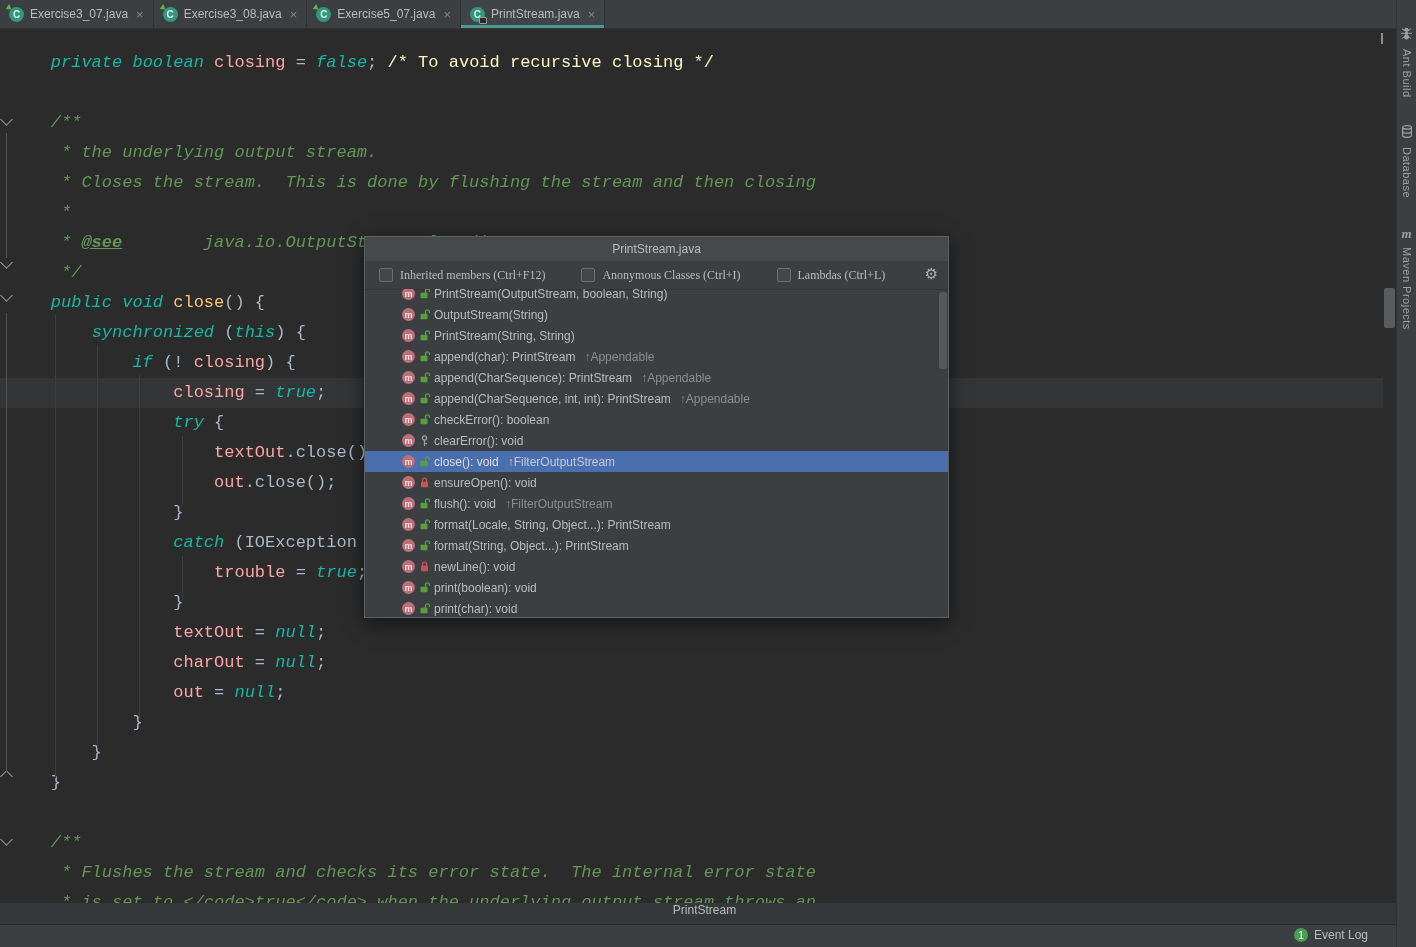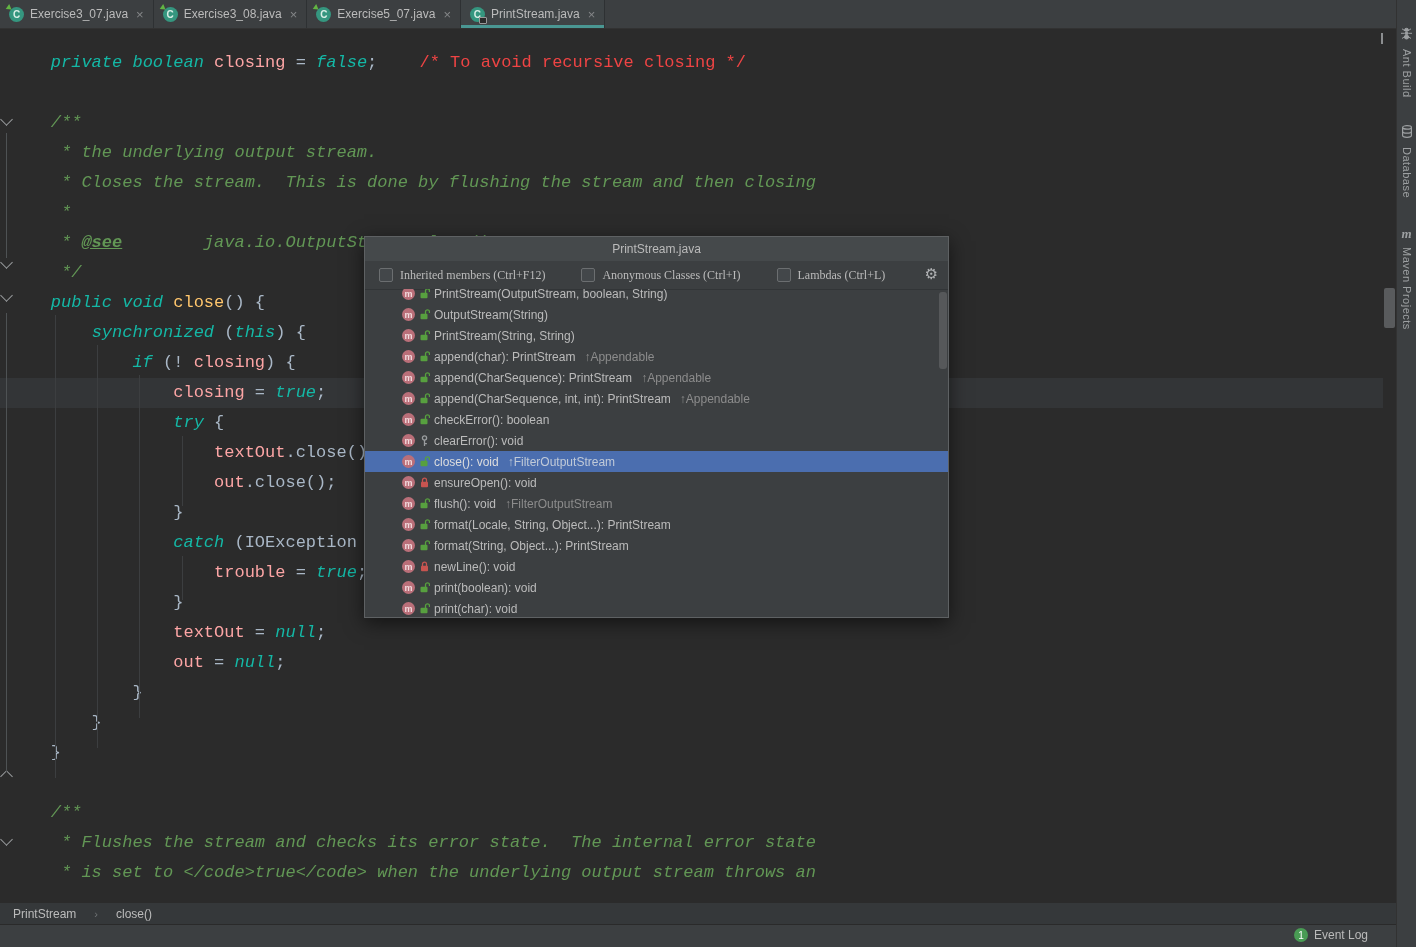--- a/index.html
+++ b/index.html
@@ -24,21 +24,21 @@
   
   #editor{position:absolute;left:0;top:29px;width:1383px;height:874px;background:#2B2B2B;overflow:hidden;}
   #code{position:absolute;left:0;top:19px;width:100%;}
   .cl{height:30px;line-height:30px;white-space:pre;font-family:"Liberation Mono",monospace;
     font-size:17px;color:#A9B7C6;padding-left:10px;}
   .cl.hl{background:#333537;}
   .kw{color:#14b8a6;font-style:italic;}
   .fld{color:#fca5a5;}
   .mth{color:#FFC66D;}
   .pln{color:#A9B7C6;}
-  .cmt{color:#ef4444;margin-left:32px;}
+  .cmt{color:#fef9c3;}
   .doc{color:#629755;font-style:italic;}
   .doctag{color:#629755;font-style:italic;font-weight:bold;text-decoration:underline;}
   .guide{position:absolute;width:1px;background:#3C3E40;}
   .gutter-line{position:absolute;width:1px;background:#4E5254;left:6px;}
   .fold{position:absolute;left:2px;width:8px;height:8px;border-right:1.6px solid #9A9D9F;
     border-bottom:1.6px solid #9A9D9F;}
   .fold.down{transform:rotate(45deg);}
   .fold.up{transform:rotate(-135deg);}
   #dbl-bar{position:absolute;left:1381px;top:33px;width:10px;height:11px;display:flex;gap:2px;}
   #dbl-bar span{width:3px;height:11px;background:#8C8E90;display:block;}
@@ -63,21 +63,21 @@
   .row.sel{background:#4B6EAF;color:#DDDDDD;}
   .m-badge{width:13px;height:13px;border-radius:50%;background:#BA6F79;color:#F2DCDF;
     font-size:9px;font-weight:bold;display:flex;align-items:center;justify-content:center;flex:0 0 13px;}
   .vis{width:11px;display:flex;justify-content:center;flex:0 0 11px;}
   .row .sup{color:#8C8C8C;margin-left:5px;}
   .row.sel .sup{color:#C0CAD8;}
   #popup-scroll-thumb{position:absolute;right:1px;top:55px;width:8px;height:77px;background:#5A5D5F;border-radius:3px;opacity:.85;}
 
   
   #breadcrumb{position:absolute;left:0;top:903px;width:1396px;height:21px;background:#35383A;
-    display:flex;align-items:center;padding-left:13px;gap:18px;font-size:12px;color:#BBBBBB;box-sizing:border-box;}
+    display:flex;align-items:center;padding-left:13px;gap:6px;font-size:12px;color:#BBBBBB;box-sizing:border-box;flex-direction:column;}
   #breadcrumb .sep{color:#6F7375;font-size:11px;}
 
   
   #status-bar{position:absolute;left:0;top:924px;width:1396px;height:23px;background:#3C3F41;
     border-top:1px solid #2A2A2A;box-sizing:border-box;}
   #event-log{position:absolute;right:28px;top:3px;display:flex;align-items:center;gap:6px;
     font-size:12px;color:#BBBBBB;cursor:pointer;}
   #event-badge{width:14px;height:14px;border-radius:50%;background:#499C54;color:#FFFFFF;
     font-size:10px;display:flex;align-items:center;justify-content:center;}
 
@@ -132,20 +132,21 @@
         <div class="cl"><span class="pln">            </span><span class="kw">if</span><span class="pln"> (! </span><span class="fld">closing</span><span class="pln">) {</span></div>
         <div class="cl hl"><span class="pln">                </span><span class="fld">closing</span><span class="pln"> = </span><span class="kw">true</span><span class="pln">;</span></div>
         <div class="cl"><span class="pln">                </span><span class="kw">try</span><span class="pln"> {</span></div>
         <div class="cl"><span class="pln">                    </span><span class="fld">textOut</span><span class="pln">.close();</span></div>
         <div class="cl"><span class="pln">                    </span><span class="fld">out</span><span class="pln">.close();</span></div>
         <div class="cl"><span class="pln">                }</span></div>
         <div class="cl"><span class="pln">                </span><span class="kw">catch</span><span class="pln"> (IOException x) {</span></div>
         <div class="cl"><span class="pln">                    </span><span class="fld">trouble</span><span class="pln"> = </span><span class="kw">true</span><span class="pln">;</span></div>
         <div class="cl"><span class="pln">                }</span></div>
         <div class="cl"><span class="pln">                </span><span class="fld">textOut</span><span class="pln"> = </span><span class="kw">null</span><span class="pln">;</span></div>
+        <div class="cl"><span class="pln">                </span><span class="fld">charOut</span><span class="pln"> = </span><span class="kw">null</span><span class="pln">;</span></div>
         <div class="cl"><span class="pln">                </span><span class="fld">out</span><span class="pln"> = </span><span class="kw">null</span><span class="pln">;</span></div>
         <div class="cl"><span class="pln">            }</span></div>
         <div class="cl"><span class="pln">        }</span></div>
         <div class="cl"><span class="pln">    }</span></div>
         <div class="cl"></div>
         <div class="cl"><span class="doc">    /**</span></div>
         <div class="cl"><span class="doc">     * Flushes the stream and checks its error state.  The internal error state</span></div>
         <div class="cl"><span class="doc">     * is set to &lt;/code&gt;true&lt;/code&gt; when the underlying output stream throws an</span></div>
       </div>
     <div id="guides">

